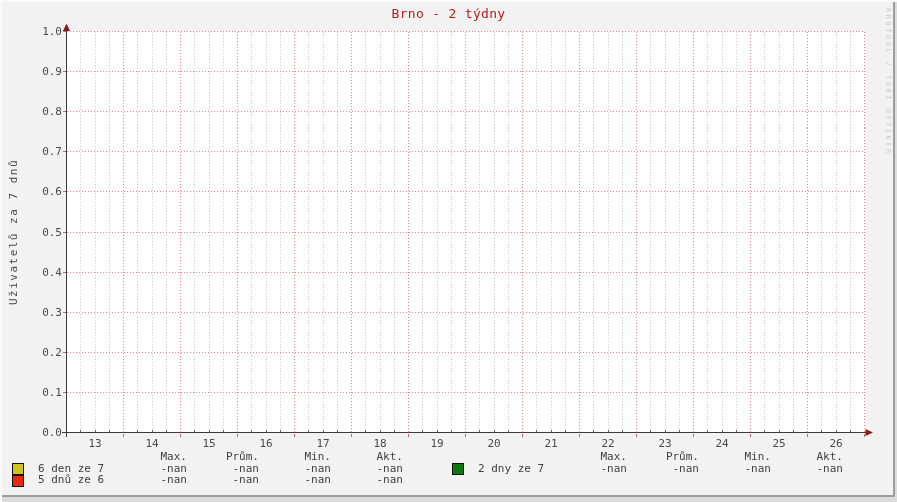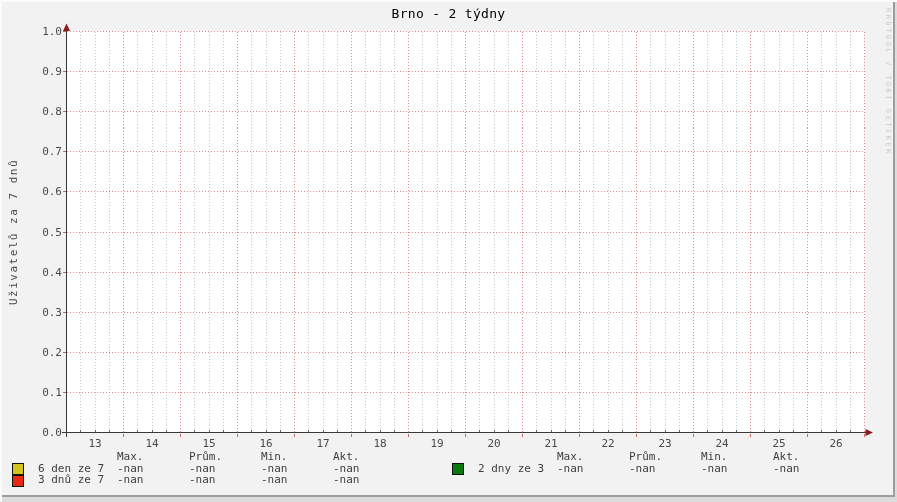--- a/index.html
+++ b/index.html
@@ -8,21 +8,21 @@
     width:897px;height:502px;
     background:#f2f2f2;
     font-family:"DejaVu Sans Mono","Liberation Mono",monospace;
     overflow:hidden;
     box-shadow: inset 2px 2px 0 #fbfbfb,
                 inset -2px -5px 0 #dcdcdc,
                 inset -4px -7px 0 #9d9d9d;
   }
   #chart-title{
     position:absolute;top:6px;left:0;width:100%;
-    text-align:center;font-size:13px;color:#000000;letter-spacing:.3px;
+    text-align:center;font-size:13px;color:#b91c1c;letter-spacing:.3px;
   }
   #chart-svg{position:absolute;left:0;top:0;}
   #ylabel{
     position:absolute;left:13px;top:232px;
     transform:translate(-50%,-50%) rotate(-90deg);
     white-space:nowrap;font-size:11px;letter-spacing:1.5px;color:#4a4a4a;
   }
   #watermark{
     position:absolute;right:5px;top:8px;
     writing-mode:vertical-rl;
@@ -32,21 +32,21 @@
   .lblock{position:absolute;top:0;}
   .lblock.left{left:0;}
   .lblock.right{left:440px;}
   .lrow{
     display:grid;
     grid-template-columns:38px 79px 72px 72px 72px 72px;
     line-height:11.5px;height:11.5px;
   }
   .c-sw{padding-left:12px;}
   .sw{display:block;width:10px;height:10px;border:1px solid #111;margin-top:.5px;}
-  .c-val{text-align:left;padding-right:2px;}
+  .c-val{text-align:right;padding-right:2px;}
   .c-lab{white-space:nowrap;}
 </style>
 </head>
 <body>
 
 <div id="graph">
   <div id="chart-title">Brno - 2 týdny</div>
 
   <svg id="chart-svg" width="897" height="502">
       <rect x="66.5" y="31.5" width="798" height="401" fill="#ffffff"></rect>
@@ -234,41 +234,41 @@
         <span class="c-lab">6 den ze 7</span>
         <span class="c-val">-nan</span>
         <span class="c-val">-nan</span>
         <span class="c-val">-nan</span>
         <span class="c-val">-nan</span>
       </div>
       <div class="lrow">
         <span class="c-sw">
             <i class="sw" style="background: rgb(233, 42, 18);"></i>
           </span>
-        <span class="c-lab">3 dnů ze 7</span>
+        <span class="c-lab">5 dnů ze 6</span>
         <span class="c-val">-nan</span>
         <span class="c-val">-nan</span>
         <span class="c-val">-nan</span>
         <span class="c-val">-nan</span>
       </div>
     </div>
     <div class="lblock right">
       <div class="lrow">
         <span class="c-sw"></span>
         <span class="c-lab"></span>
         <span class="c-val">Max.</span>
         <span class="c-val">Prům.</span>
         <span class="c-val">Min.</span>
         <span class="c-val">Akt.</span>
       </div>
       <div class="lrow">
         <span class="c-sw">
             <i class="sw" style="background: rgb(11, 121, 15);"></i>
           </span>
-        <span class="c-lab">2 dny ze 3</span>
+        <span class="c-lab">2 dny ze 7</span>
         <span class="c-val">-nan</span>
         <span class="c-val">-nan</span>
         <span class="c-val">-nan</span>
         <span class="c-val">-nan</span>
       </div>
     </div>
   </div>
 </div>
 
 </body></html>

